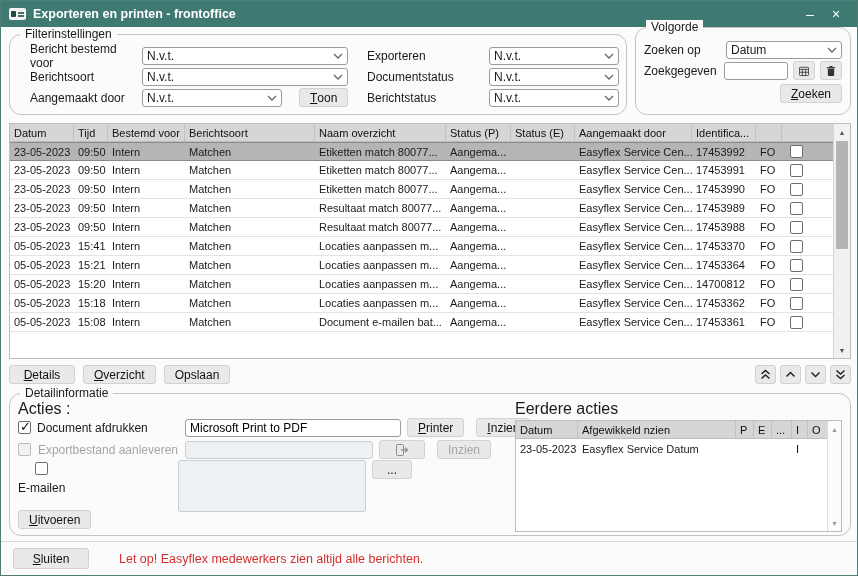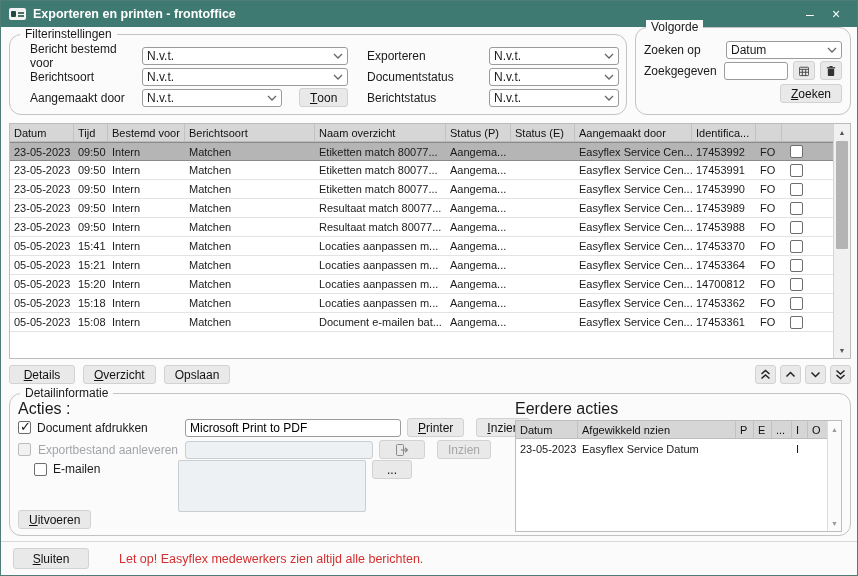--- a/index.html
+++ b/index.html
@@ -429,21 +429,21 @@
       <button class="btn disabled icon-btn" style="min-width:46px;">
           <svg width="13" height="12" viewBox="0 0 13 12">
             <rect x="0.5" y="0.5" width="7" height="11" rx="1" fill="none" stroke="#8a8a8a" stroke-width="1"></rect>
             <line x1="5" y1="6" x2="11" y2="6" stroke="#8a8a8a" stroke-width="1.2"></line>
             <polyline points="9,3.8 11.5,6 9,8.2" fill="none" stroke="#8a8a8a" stroke-width="1.2"></polyline>
           </svg>
         </button>
       <button class="btn disabled" style="min-width:54px; margin-left:6px;">Inzien</button>
     </div>
 
-    <div class="drow" style="left:24px; top:68px;">
+    <div class="drow" style="left:8px; top:68px;flex-direction:column;">
       <span class="cbx"></span>
       <span class="dlabel">E-mailen</span>
     </div>
     <textarea class="email-area" disabled="" style=""></textarea>
     <button class="btn" style="position:absolute; left:362px; top:66px; min-width:40px;">...</button>
 
     <button class="btn" style="position:absolute; left:8px; top:116px; min-width:70px;"><u>U</u>itvoeren</button>
 
     <span class="eerdere-title">Eerdere acties</span>
     <div class="etbl">

